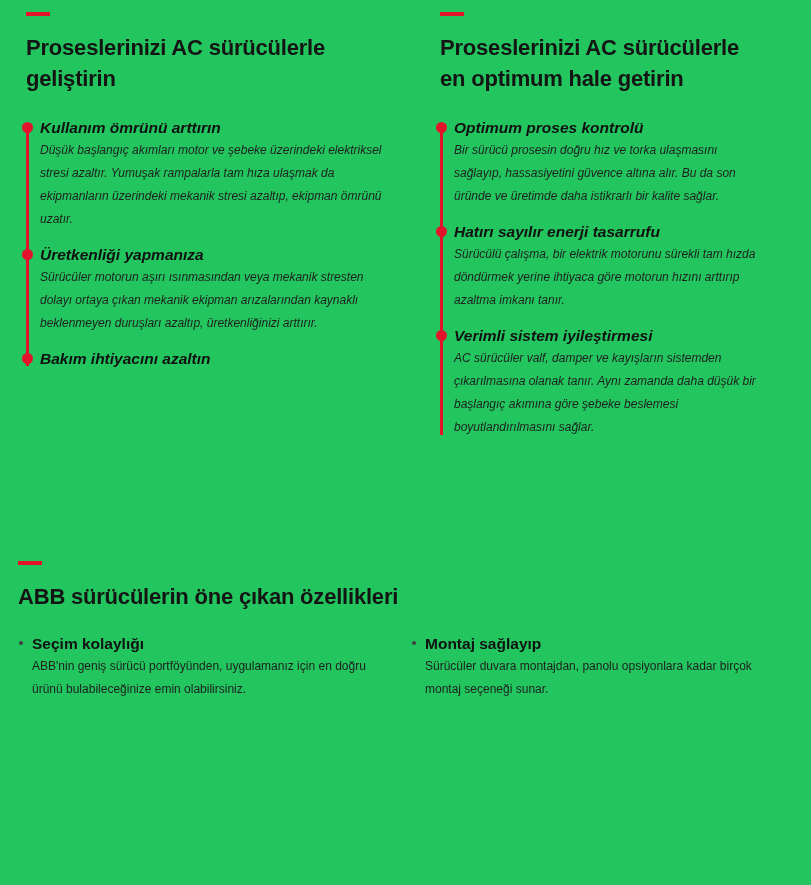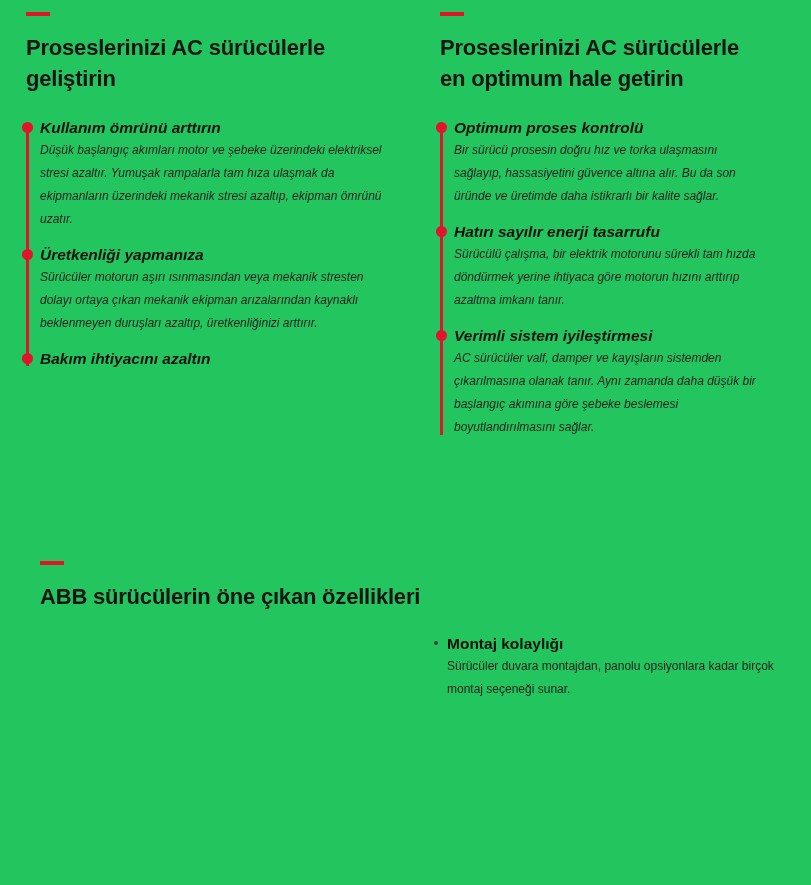--- a/index.html
+++ b/index.html
@@ -64,21 +64,21 @@
     color: #111111;
   }
   .fbody {
     font-size: 12px;
     line-height: 23px;
     color: #1f1f1f;
   }
   .col-optimize .fbody { max-width: 312px; }
 
   
-  .highlights { position: absolute; left: 40px; top: 561px; width: 762px; }
+  .highlights { position: absolute; left: 18px; top: 561px; width: 762px; }
   .highlights h2.sec-title { margin-bottom: 0; }
   .bcol { position: absolute; top: 71px; }
   .bcol-left  { left: 0;     width: 374px; }
   .bcol-right { left: 393px; width: 360px; }
   .bullet-item { position: relative; padding-left: 14px; margin-bottom: 18px; }
   .bullet-item:last-child { margin-bottom: 0; }
   .bdot {
     position: absolute;
     left: 1px; top: 9px;
     width: 4px; height: 4px;
@@ -140,24 +140,29 @@
         <div class="fbody">AC sürücüler valf, damper ve kayışların sistemden çıkarılmasına olanak tanır. Aynı zamanda daha düşük bir başlangıç akımına göre şebeke beslemesi boyutlandırılmasını sağlar.</div>
       </div>
     </div>
   </section>
 
   <section class="highlights">
     <div class="dash"></div>
     <h2 class="sec-title">ABB sürücülerin öne çıkan özellikleri</h2>
 
     <div class="bcol bcol-left">
+      <div class="bullet-item">
+        <span class="bdot"></span>
+        <div class="ftitle">Seçim kolaylığı</div>
+        <div class="fbody">ABB'nin geniş sürücü portföyünden, uygulamanız için en doğru ürünü bulabileceğinize emin olabilirsiniz.</div>
+      </div>
     </div>
 
     <div class="bcol bcol-right">
       <div class="bullet-item">
         <span class="bdot"></span>
-        <div class="ftitle">Montaj kolaylığı</div>
+        <div class="ftitle">Montaj sağlayıp</div>
         <div class="fbody">Sürücüler duvara montajdan, panolu opsiyonlara kadar birçok montaj seçeneği sunar.</div>
       </div>
     </div>
   </section>
 
 </div>
 
 </body></html>

